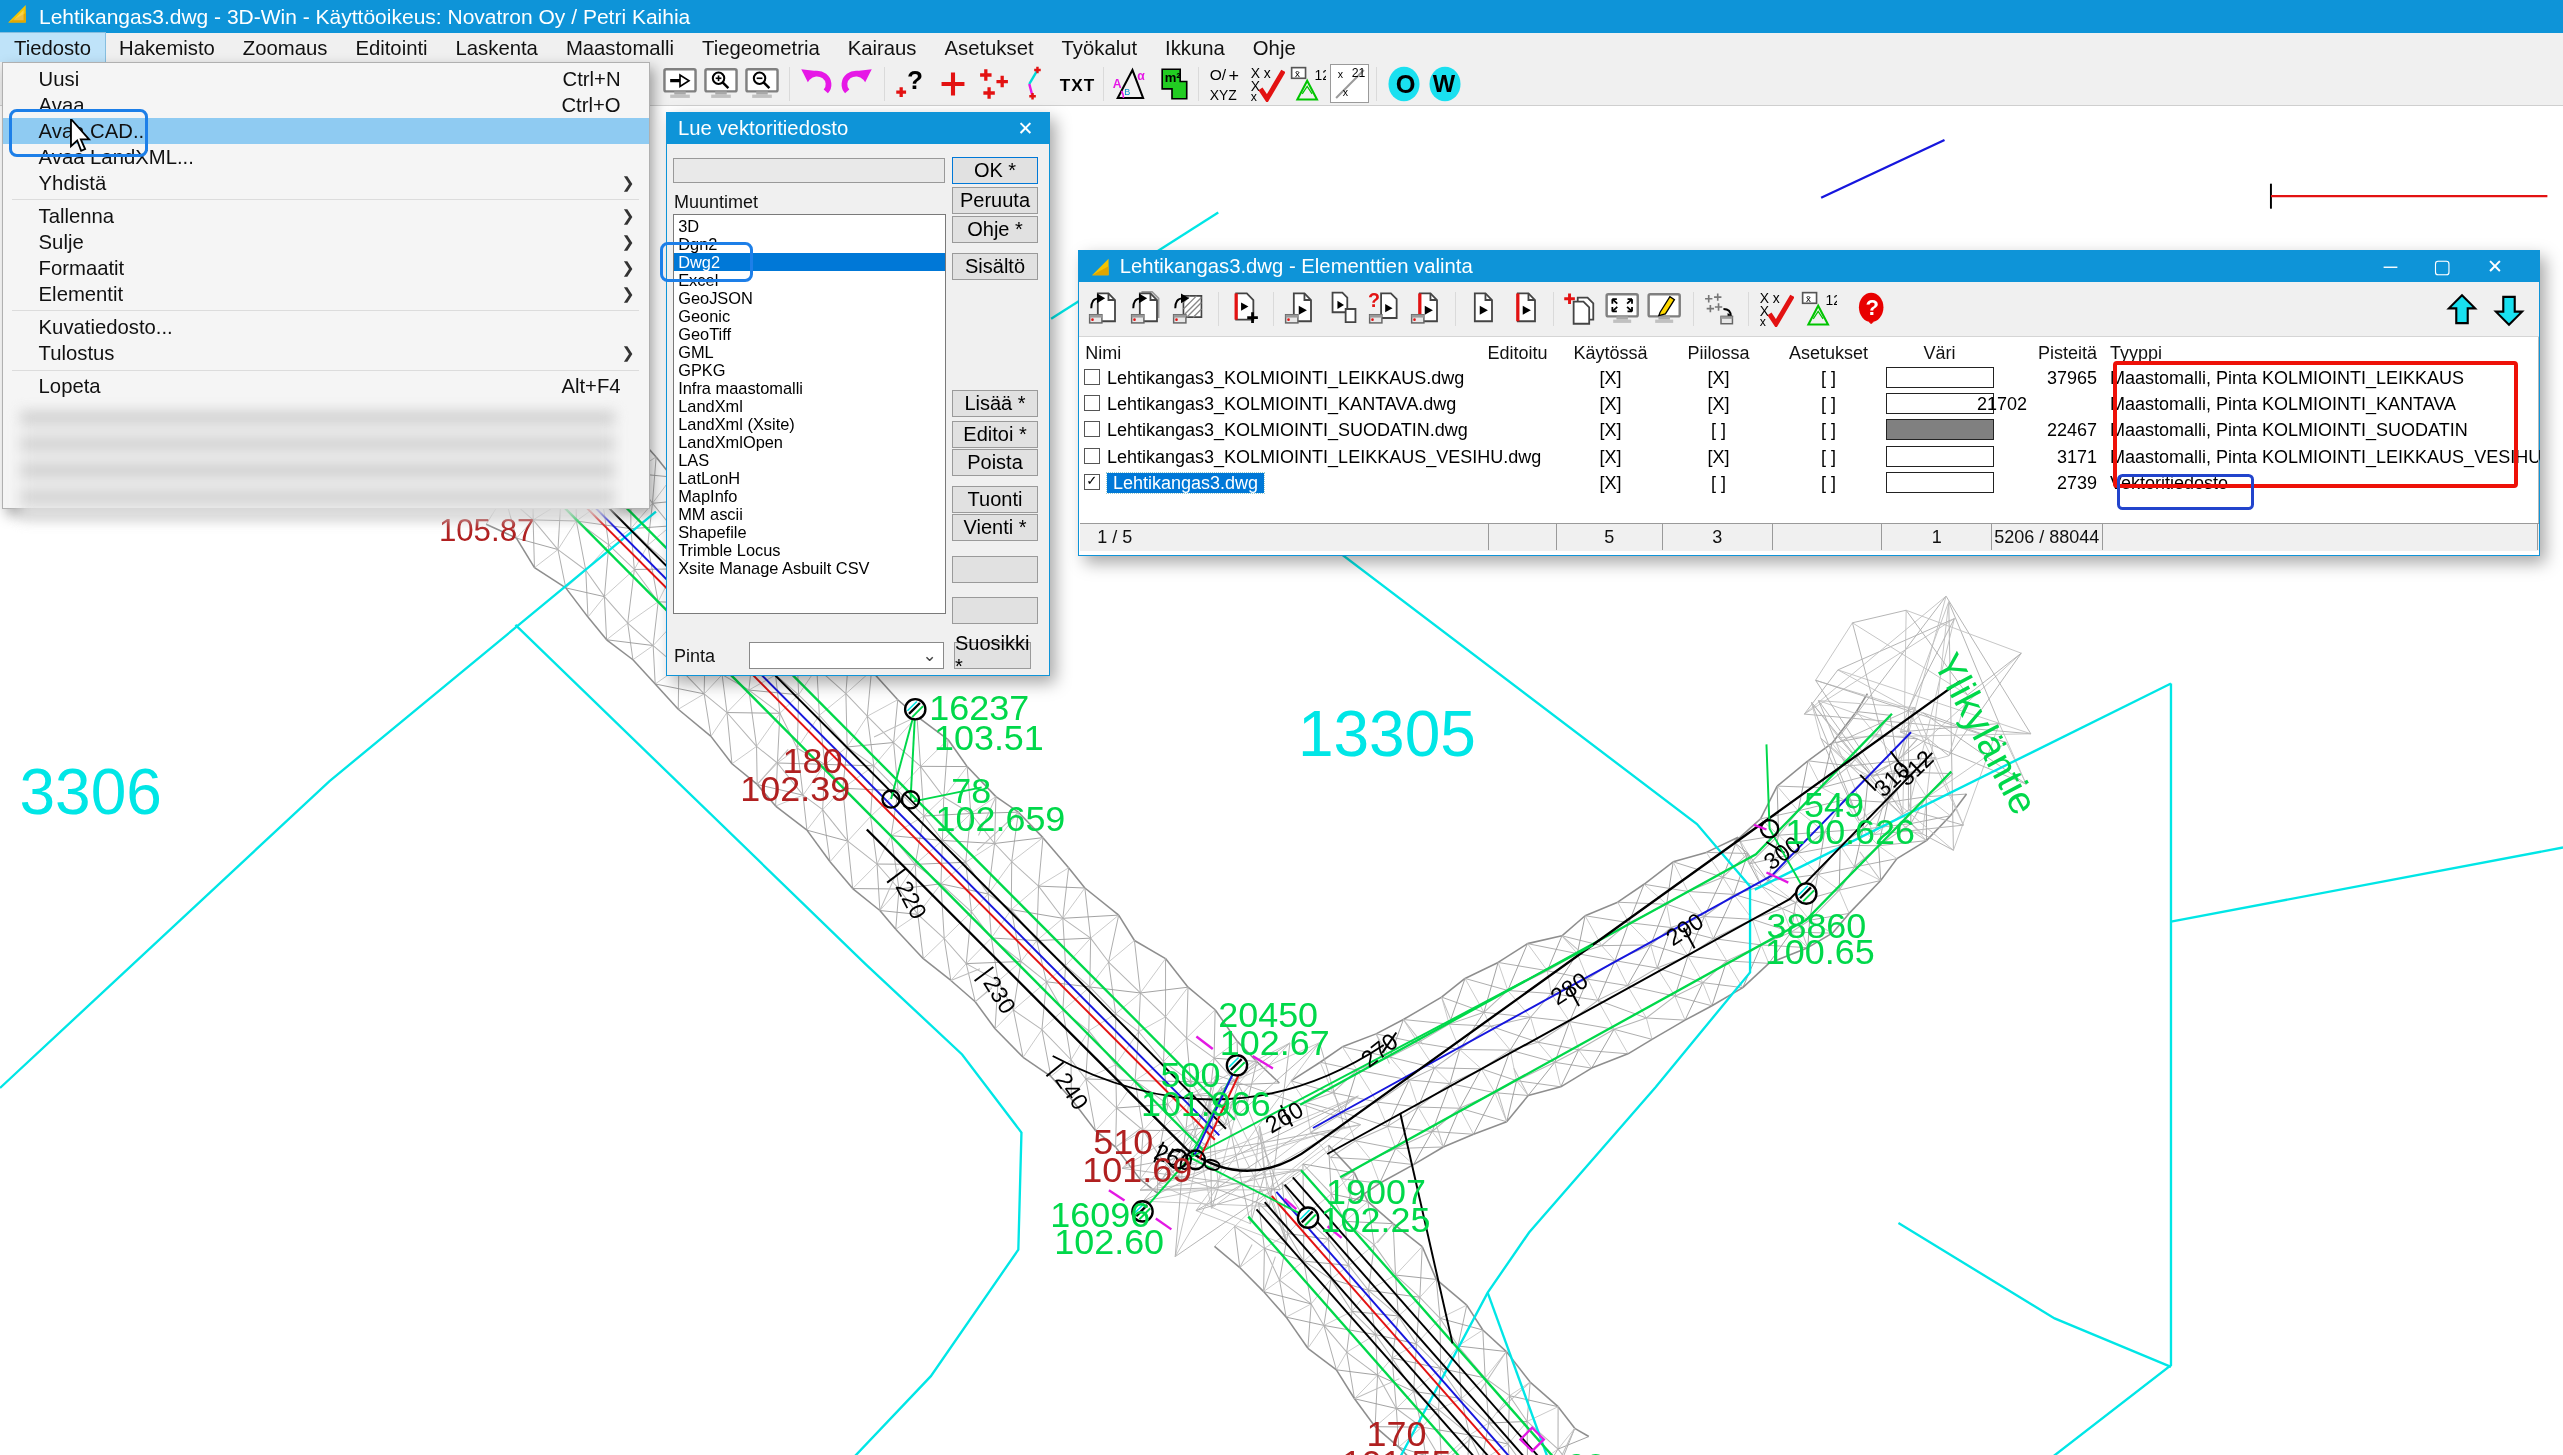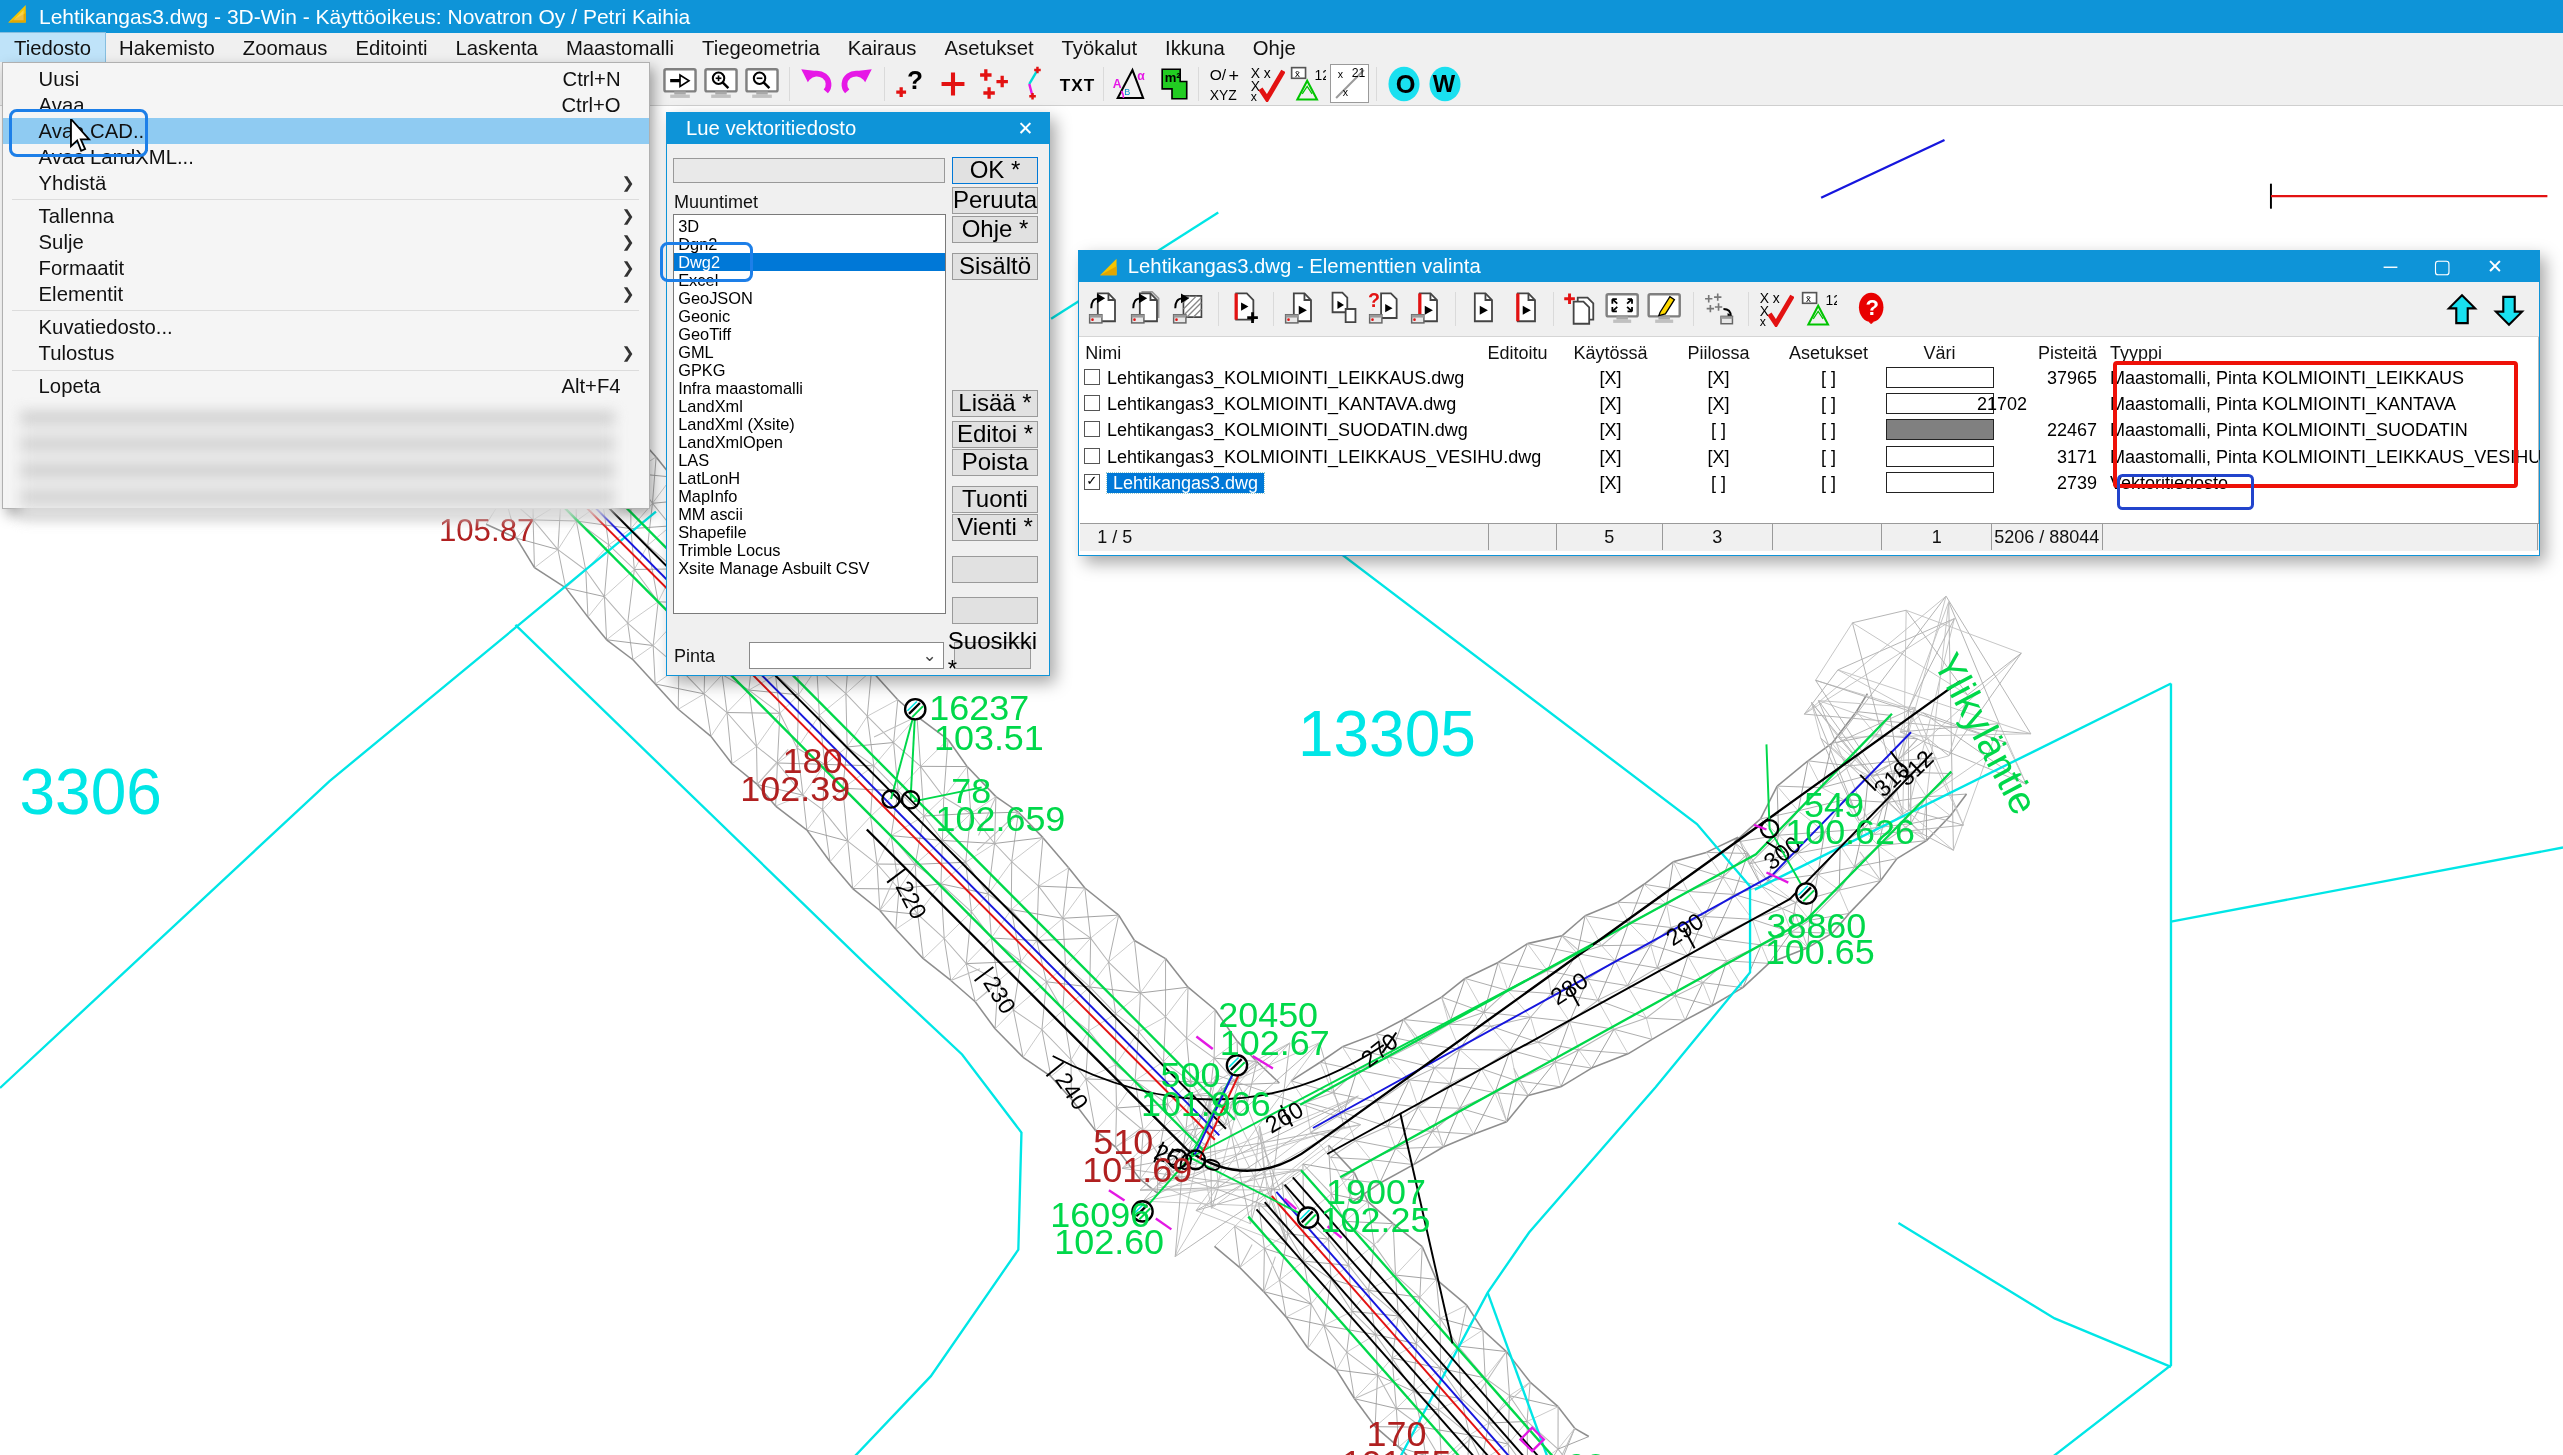--- a/index.html
+++ b/index.html
@@ -17,28 +17,28 @@
   
   .filemenu{position:absolute;left:1.6px;top:62px;width:648px;height:447px;background:#f5f5f5;border:0.8px solid #b0b0b0;box-shadow:3.9px 5.5px 12.5px rgba(0,0,0,.35);z-index:30;box-sizing:border-box;padding-top:3.1px;}
   .fitem{position:relative;height:26px;display:flex;align-items:center;font-size:20.3px;color:#111;padding-left:36px;}
   .fitem.hl{background:#8fcbf2;}
   .fitem .sc{position:absolute;right:28px;}
   .fitem .sub{position:absolute;right:14px;font-size:15.6px;color:#333;}
   .fsep{margin:3.1px 9.4px;border-top:1.6px solid #dcdcdc;height:0;}
   .fblur{position:absolute;left:17px;top:348px;width:595px;height:109px;filter:blur(6.2px);opacity:.8;background:repeating-linear-gradient(180deg,#c6c6c6 0 12.5px,#ededed 12.5px 26.6px);}
   
   .dialog{position:absolute;left:666px;top:112px;width:384px;height:564px;background:#f0f0f0;border:0.8px solid #0e94d8;box-shadow:5.5px 7px 15.6px rgba(0,0,0,.35);z-index:40;box-sizing:border-box;}
-  .wtitle{height:31px;background:#0e94d8;color:#fff;font-size:20.3px;display:flex;align-items:center;padding-left:19px;position:relative;}
+  .wtitle{height:31px;background:#0e94d8;color:#fff;font-size:20.3px;display:flex;align-items:center;padding-left:11px;position:relative;}
   .wclose{position:absolute;right:0;top:0;width:47px;height:31px;display:flex;align-items:center;justify-content:center;font-size:19px;color:#fff;}
   .dfield{position:absolute;left:5.5px;top:45px;width:272px;height:25px;background:#e9e9e9;border:0.8px solid #999;box-sizing:border-box;}
   .dlabel{position:absolute;font-size:18px;color:#111;}
   .dlist{position:absolute;left:5.5px;top:101px;width:273px;height:400px;background:#fff;border:0.8px solid #7a7a7a;box-sizing:border-box;padding-top:1.6px;overflow:hidden;}
   .ditem{height:18px;line-height:18px;font-size:16.4px;padding-left:4.7px;color:#000;white-space:nowrap;}
   .ditem.sel{background:#0078d7;color:#fff;}
-  .btn{position:absolute;width:86px;height:26.6px;background:#e1e1e1;border:0.8px solid #9a9a9a;box-sizing:border-box;font-size:24px;display:flex;align-items:center;justify-content:center;color:#000;}
+  .btn{position:absolute;width:86px;height:26.6px;background:#e1e1e1;border:0.8px solid #9a9a9a;box-sizing:border-box;font-size:20px;display:flex;align-items:center;justify-content:center;color:#000;}
   .btn.default{border:1.6px solid #0078d7;}
   .combo{position:absolute;left:82px;top:529px;width:195px;height:26.6px;background:#fff;border:0.8px solid #8a8a8a;box-sizing:border-box;}
   .combo .chev{position:absolute;right:6.2px;top:1.6px;font-size:17px;color:#444;}
   
   .ewin{position:absolute;left:1078px;top:250px;width:1462px;height:306px;background:#fff;border:0.8px solid #0e94d8;box-shadow:5.5px 7px 15.6px rgba(0,0,0,.35);z-index:40;box-sizing:border-box;}
   .wbtns{position:absolute;right:36px;top:0;height:31px;display:flex;gap:36px;align-items:center;color:#fff;font-size:19px;}
   .etoolbar{position:absolute;left:0;top:31px;width:100%;height:55px;background:#f0f0f0;border-bottom:0.8px solid #d5d5d5;display:flex;align-items:center;padding-left:7.8px;gap:3.1px;box-sizing:border-box;}
   .ebtn{width:39px;height:39px;display:flex;align-items:center;justify-content:center;}
   .enav{position:absolute;right:11px;top:39px;display:flex;gap:7.8px;}
   .ehead{position:absolute;top:92px;font-size:18px;color:#111;height:20.3px;line-height:20.3px;}

